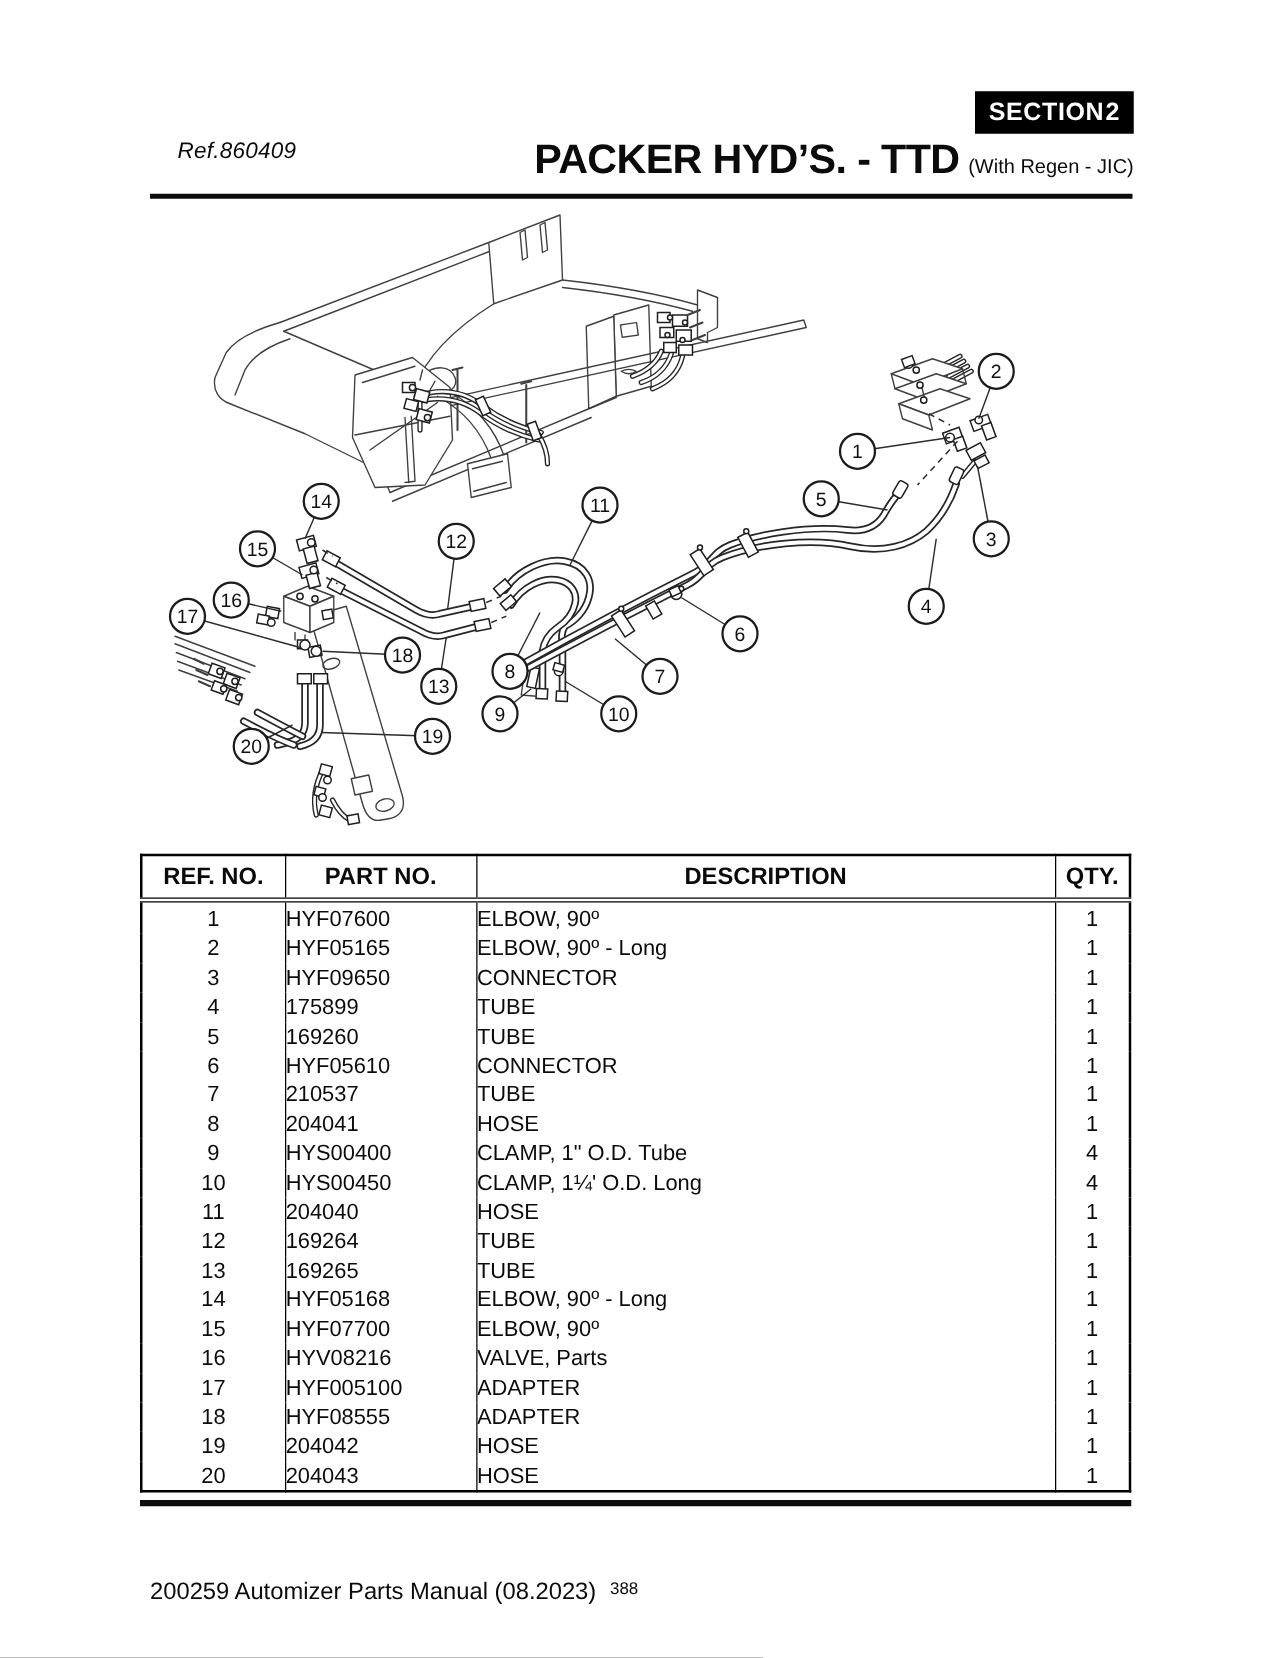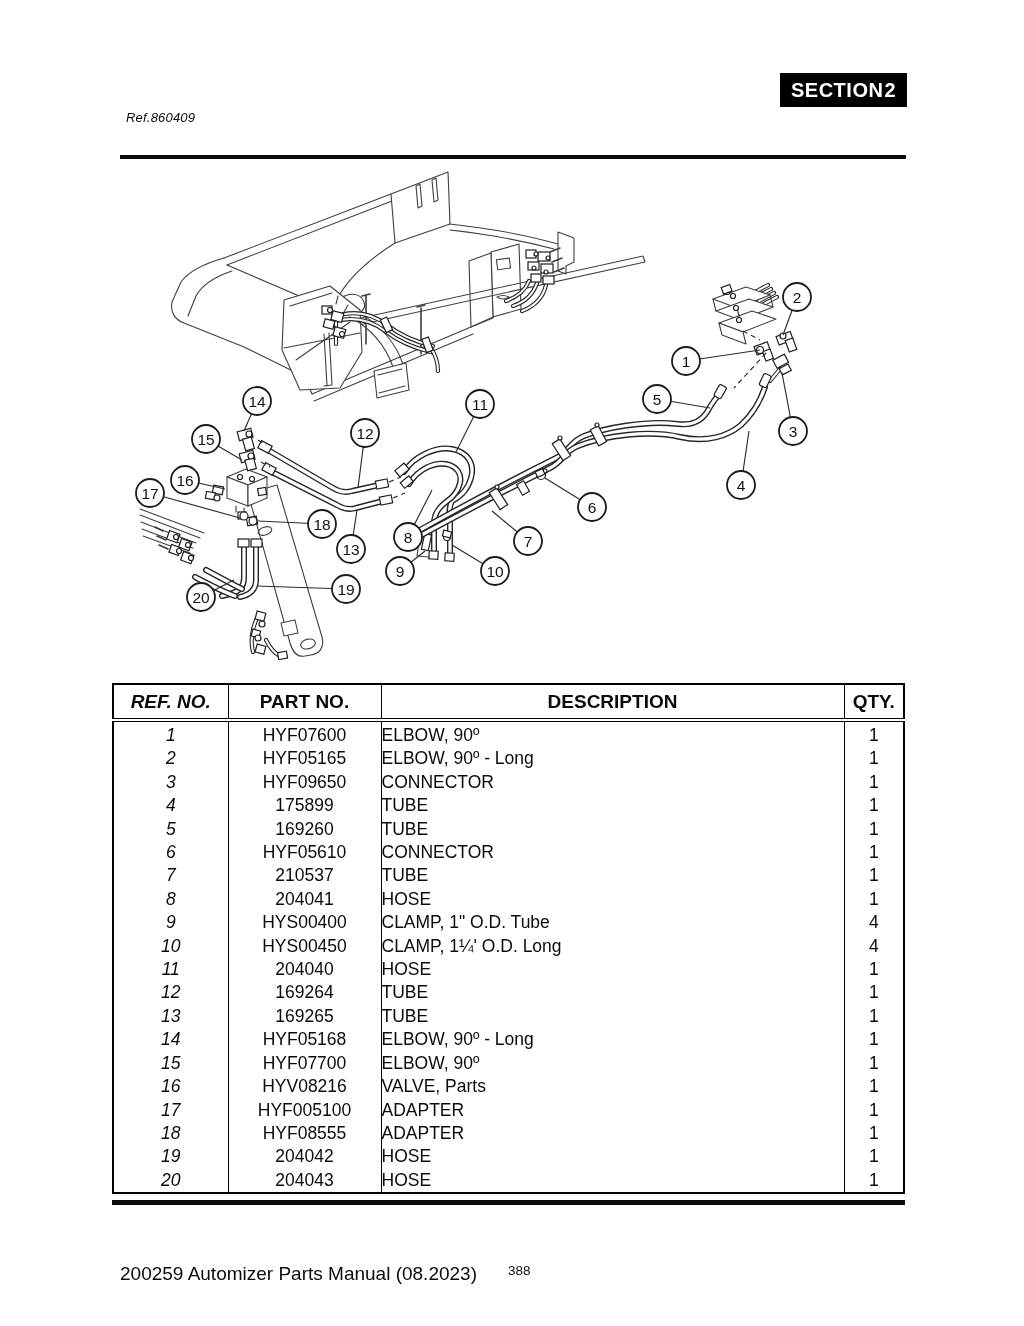--- a/index.html
+++ b/index.html
@@ -1,29 +1,29 @@
 <!DOCTYPE html>
 <html><head>
 <meta charset="utf-8">
 <style>
   html,body{margin:0;padding:0;background:#888;}
   .page{position:relative;width:1024px;height:1326px;background:#fff;margin:0 auto;
         font-family:"Liberation Sans",sans-serif;color:#0b0b0b;overflow:hidden;}
   .abs{position:absolute;}
-  .ref-label{left:126px;top:110px;font-size:13px;font-style:italic;letter-spacing:.2px;}
+  .ref-label{left:142px;top:110px;font-size:18px;font-style:italic;letter-spacing:.2px;}
   .title-row{top:108px;right:117px;display:flex;align-items:baseline;white-space:nowrap;}
   .page-title{font-size:33px;font-weight:bold;letter-spacing:-.5px;}
   .page-subtitle{font-size:16px;margin-left:7px;}
   .section-badge{left:780px;top:73px;width:127px;height:34px;background:#000;color:#fff;
         display:flex;align-items:center;justify-content:space-between;box-sizing:border-box;
         padding:0 11px;font-size:20px;font-weight:bold;letter-spacing:.5px;}
   .rule-top{left:120px;top:155px;width:786px;height:4px;background:#0c0c0c;}
   .rule-bottom{left:112px;top:1200px;width:793px;height:5px;background:#0c0c0c;}
   .footer-left{left:120px;top:1263px;font-size:19px;}
-  .footer-page{left:508px;top:1263px;font-size:13.5px;}
+  .footer-page{left:488px;top:1263px;font-size:13.5px;}
 
   
   svg.diagram{left:0;top:162px;}
   .cha{stroke:#3f3f3f;fill:none;stroke-width:1.1;stroke-linejoin:round;stroke-linecap:round;}
   .chw{stroke:#3f3f3f;fill:#fff;stroke-width:1.1;stroke-linejoin:round;}
   .cha2{stroke:#3f3f3f;fill:none;stroke-width:1.6;stroke-linecap:round;}
   .to{stroke:#262626;stroke-width:6;fill:none;stroke-linecap:round;stroke-linejoin:round;}
   .ti{stroke:#fff;stroke-width:3.2;fill:none;stroke-linecap:round;stroke-linejoin:round;}
   .to2{stroke:#262626;stroke-width:4.2;fill:none;stroke-linecap:round;stroke-linejoin:round;}
   .ti2{stroke:#fff;stroke-width:2;fill:none;stroke-linecap:round;stroke-linejoin:round;}
@@ -33,35 +33,39 @@
   .leader{stroke:#2b2b2b;stroke-width:1.15;}
   .callout-circle{fill:#fff;stroke:#1b1b1b;stroke-width:1.8;}
   .callout-num{font-family:"Liberation Sans",sans-serif;font-size:15.5px;fill:#101010;text-anchor:middle;}
 
   
   .parts-table-wrap{left:112px;top:683px;width:791px;}
   table.parts{width:100%;border-collapse:collapse;border:2.5px solid #000;table-layout:fixed;}
   table.parts th{height:33px;font-size:19px;font-weight:bold;border-bottom:4px double #000;padding:0;}
   table.parts td{font-size:17.5px;height:23.4px;line-height:23.4px;padding:0;white-space:nowrap;overflow:hidden;}
   table.parts th + th, table.parts td + td{border-left:1.6px solid #000;}
-  td.c0,th.h0{text-align:center;font-style:italic;}
-  td.c1{padding-left:11px;text-align:center;}
+  td.c0,th.h0{text-align:center;}
+  td.c1{padding-left:11px;text-align:left;}
   td.c2{padding-left:13px;text-align:left;}
   td.c3,th.h3{text-align:center;}
   tbody tr:first-child td{padding-top:2px;}
 </style>
 </head>
 <body>
 
 <div class="page">
 
   <div class="abs ref-label">Ref.860409</div>
   <div class="abs section-badge">
     <span>SECTION</span>
     <span>2</span>
+  </div>
+  <div class="abs title-row">
+    <span class="page-title">PACKER HYD’S. - TTD</span>
+    <span class="page-subtitle">(With Regen - JIC)</span>
   </div>
   <div class="abs rule-top"></div>
 
   <svg class="abs diagram" width="1024" height="516" viewBox="0 162 1024 516" xmlns="http://www.w3.org/2000/svg">
 
     <g>
       <path class="cha" d="M224,258 L391,194 M227,265 L392,201"></path>
       <path class="chw" d="M391,194 L448,172 L450,224 L395,243 Z"></path>
       <path class="chw" d="M416,186 L420,184 L422,206 L418,208 Z"></path>
       <path class="chw" d="M432,180 L436,178 L438,200 L434,202 Z"></path>

